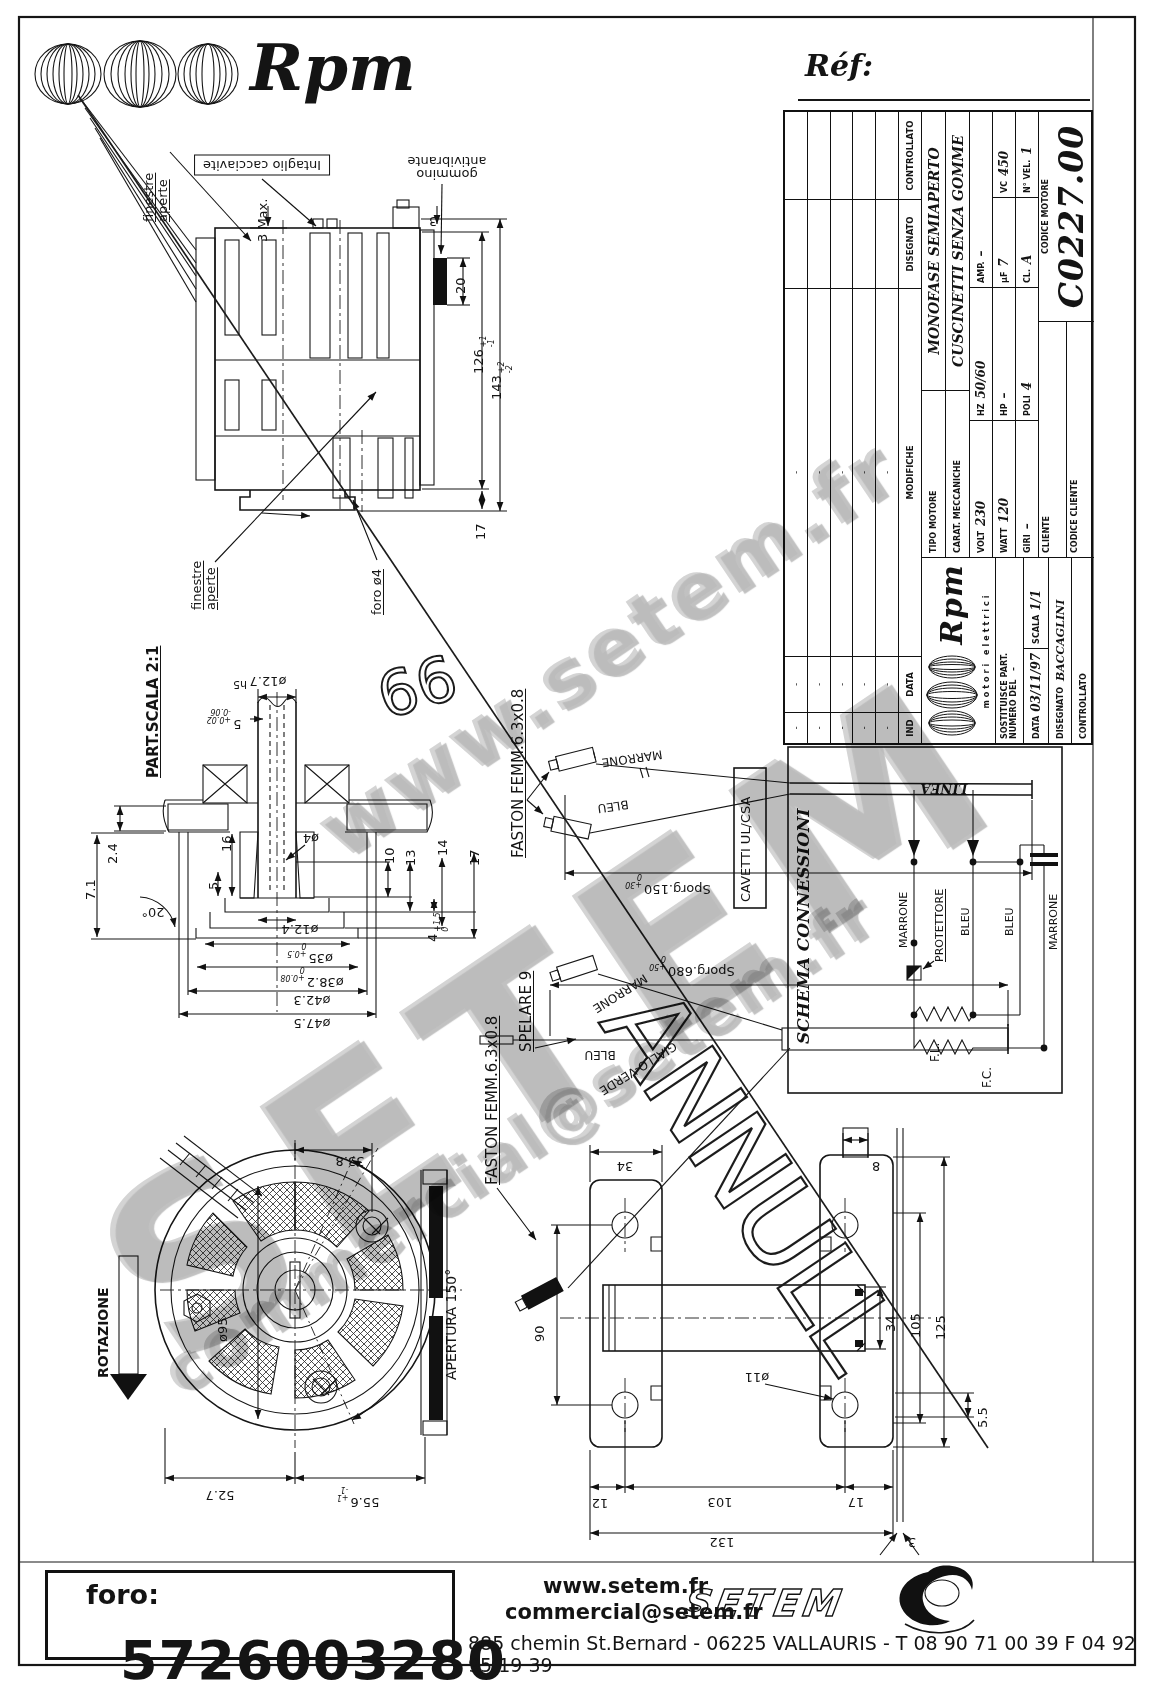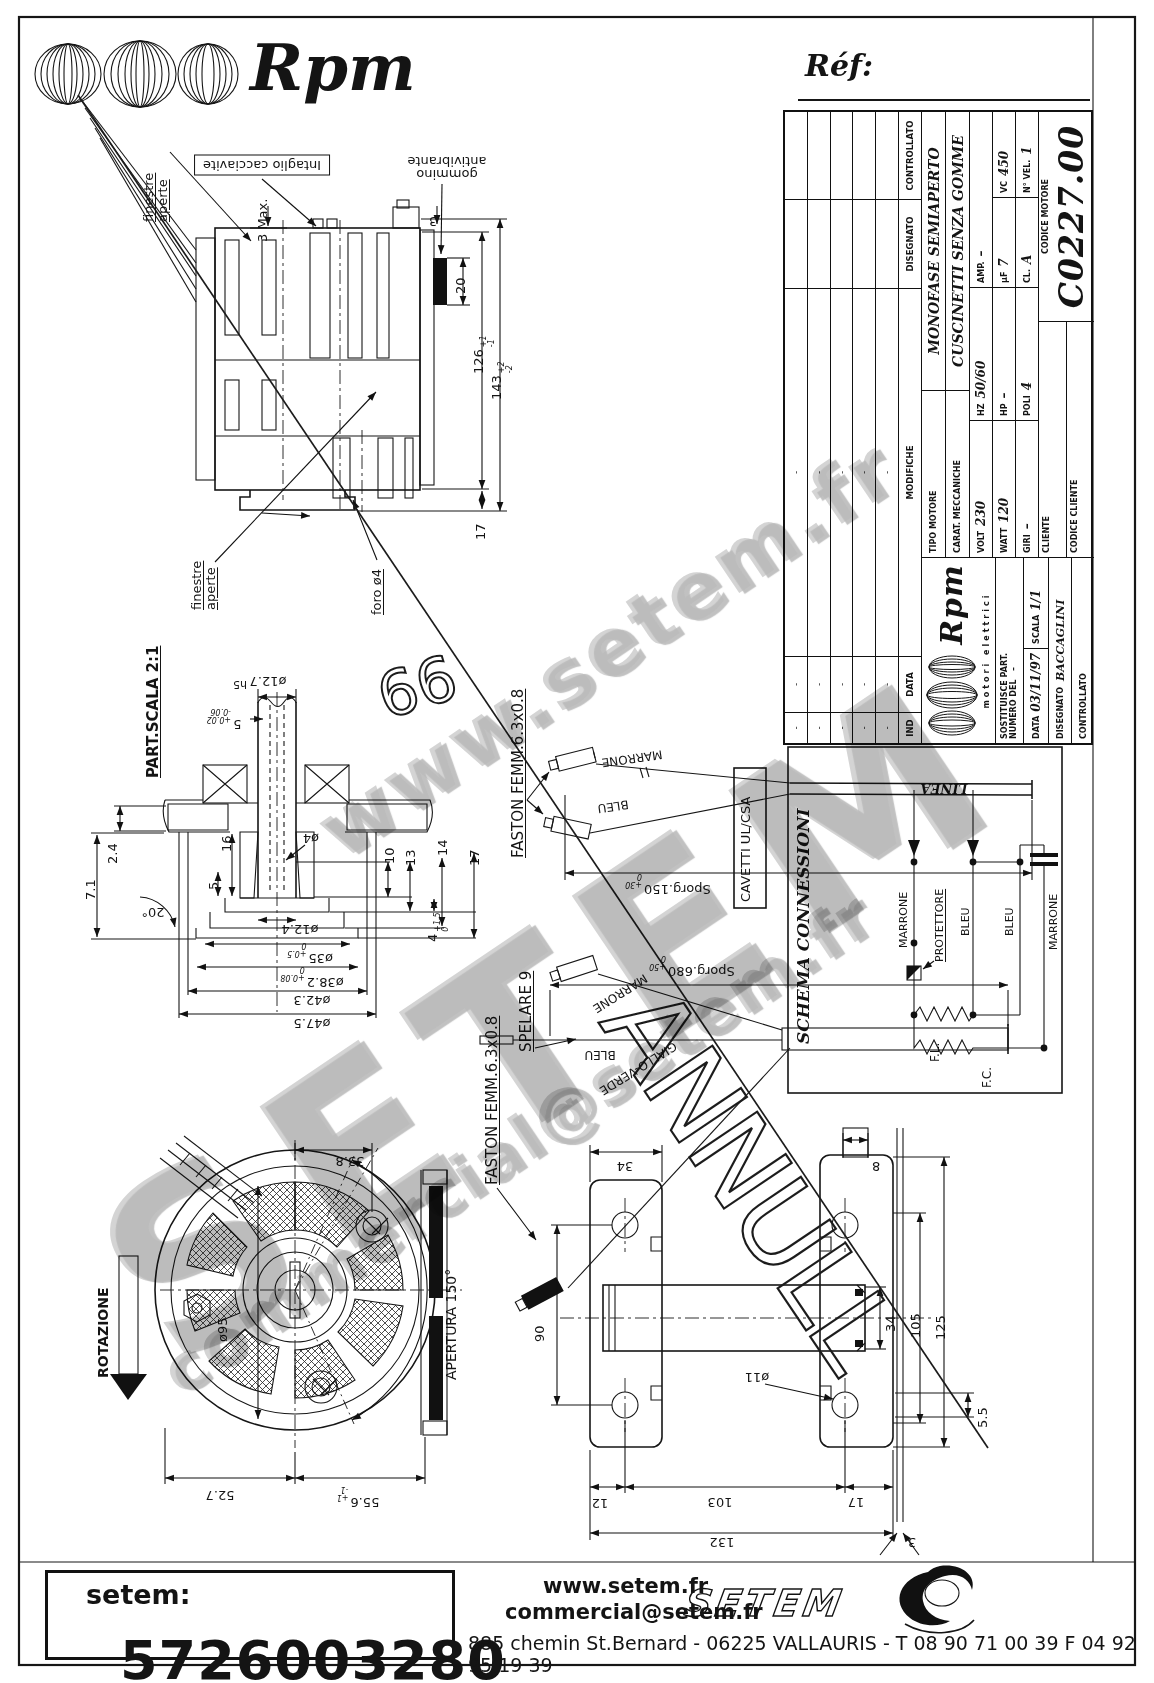--- a/index.html
+++ b/index.html
@@ -749,20 +749,20 @@
       </div>
     </div>
   </div>
 </div>
 
 <span class="wm" style="left:300px;top:800px;font-size:80px;letter-spacing:4px;">www.setem.fr</span>
 <span class="wm" style="left:52px;top:1190px;font-size:235px;letter-spacing:28px;">SETEM</span>
 <span class="wm" style="left:148px;top:1348px;font-size:64px;letter-spacing:3px;">commercial@setem.fr</span>
 
 <div id="codebox">
-  <span class="cl">setem:</span>
+  <span class="cl">foro:</span>
   <span class="cv">5726003280</span>
 </div>
 <span class="tx fweb" style="left:543px;top:1574px;">www.setem.fr</span>
 <span class="tx fweb" style="left:505px;top:1600px;">commercial@setem.fr</span>
 <span class="tx faddr" style="left:468px;top:1632px;">885 chemin St.Bernard  -  06225 VALLAURIS  -  T 08 90 71 00 39   F 04 92 95 19 39</span>
 
 </div>
 
 </body></html>

